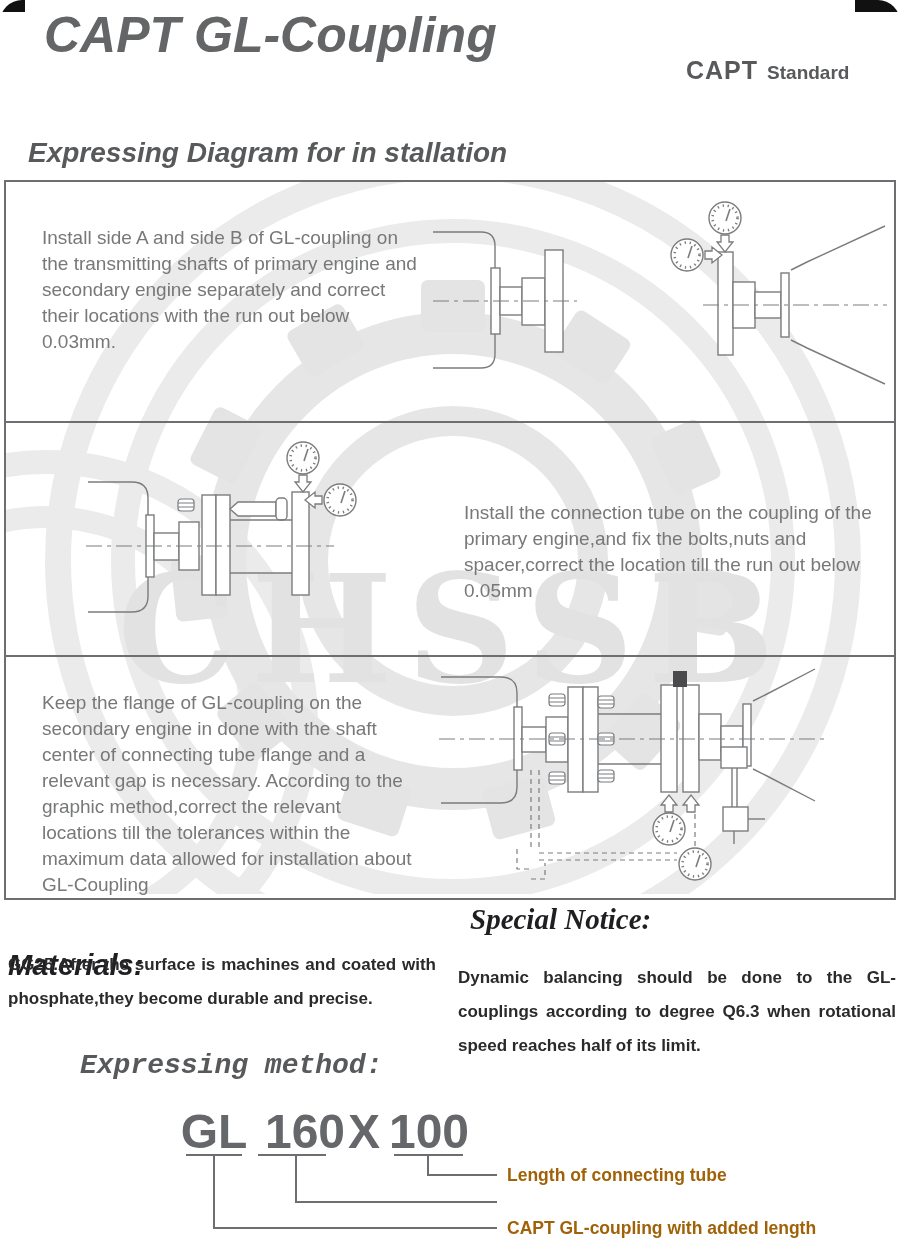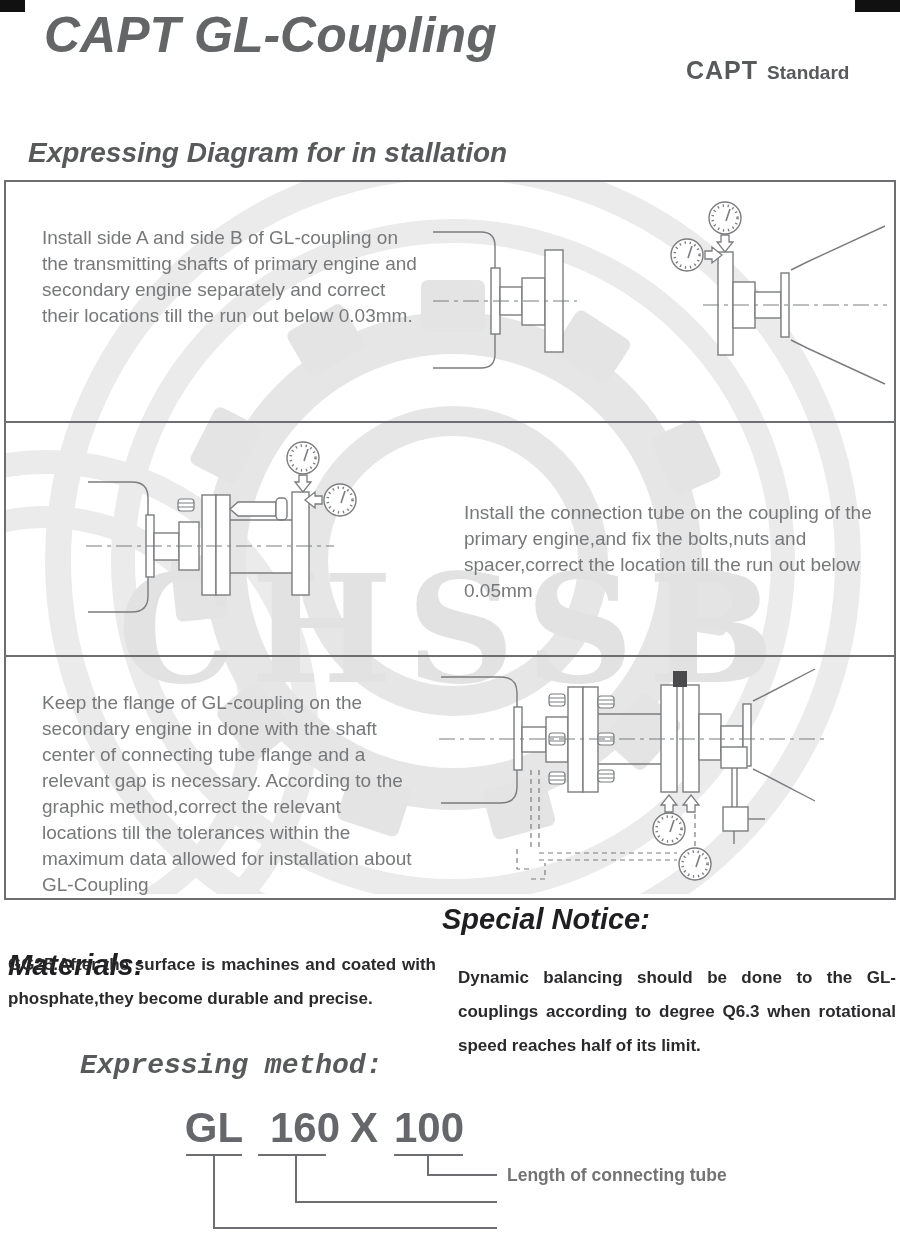--- a/index.html
+++ b/index.html
@@ -1,17 +1,17 @@
 <!DOCTYPE html>
 <html><head>
 <meta charset="utf-8">
 <style>
   html,body{margin:0;padding:0;background:#fff;}
   body{font-family:"Liberation Sans",sans-serif;-webkit-font-smoothing:antialiased;}
-  .page{position:relative;width:900px;height:1246px;background:#fff;overflow:hidden;}
+  .page{position:relative;width:900px;height:1246px;background:#fff;overflow:hidden;border-radius:22px;}
 
   .corner-mark{position:absolute;background:#111;height:12px;top:0;}
   .corner-mark.left{left:0;width:25px;}
   .corner-mark.right{right:0;width:45px;}
 
   .doc-title{position:absolute;left:44px;top:6px;font-size:50px;font-weight:bold;
     font-style:italic;color:#646567;letter-spacing:0px;white-space:nowrap;}
   .brand-line{position:absolute;left:686px;top:56px;white-space:nowrap;color:#58595b;}
   .brand-line .brand{font-size:25px;font-weight:bold;letter-spacing:1px;}
   .brand-line .brand-suffix{font-size:19px;font-weight:600;margin-left:9px;text-align:center;}
@@ -31,25 +31,25 @@
   .cline{stroke:#7b7c7f;stroke-width:1.2;fill:none;stroke-dasharray:16 5 4 5;}
   .dash{stroke:#7b7c7f;stroke-width:1.2;fill:none;stroke-dasharray:5 4;}
 
   .bottom-heading{position:absolute;font-size:29px;font-weight:bold;font-style:italic;
     color:#1f1f21;white-space:nowrap;}
   .bottom-body{position:absolute;font-size:17px;font-weight:bold;color:#2a2a2c;
     line-height:34px;text-align:justify;}
 
   .expr-heading{position:absolute;left:80px;top:1050px;font-size:28px;font-weight:bold;
     font-style:italic;color:#58595b;white-space:nowrap;font-family:Liberation Mono, monospace;}
-  .code-part{position:absolute;top:1104px;transform:translateX(-50%);font-size:42px;
+  .code-part{position:absolute;top:1104px;transform:translateX(-50%);font-size:48px;
     font-weight:bold;color:#66676a;white-space:nowrap;}
   .callout-svg{position:absolute;left:150px;top:1145px;width:750px;height:101px;}
   .callout-label{position:absolute;left:507px;font-size:17.5px;font-weight:bold;
-    color:#737373;white-space:nowrap;}
+    color:#a16207;white-space:nowrap;}
 </style>
 </head>
 <body>
 
 <div class="page">
 
   <div class="corner-mark left"></div>
   <div class="corner-mark right"></div>
 
   <div class="doc-title">CAPT GL-Coupling</div>
@@ -83,21 +83,21 @@
       </g>
       <circle cx="447" cy="379" r="140" fill="none" stroke="#e6e6e6" stroke-width="30"></circle>
     </g>
     <text x="447" y="500" text-anchor="middle" font-family="'DejaVu Serif',serif" font-weight="bold" font-size="150" letter-spacing="14" fill="#e2e2e2">CHSSB</text>
   </svg>
 
   <div class="main-box"></div>
   <div class="divider" style="top:421px;"></div>
   <div class="divider" style="top:655px;"></div>
 
-  <div class="step-text" style="left:42px;top:225px;width:382px;">Install side A and side B of GL-coupling on the transmitting shafts of primary engine and secondary engine separately and correct their locations till the run out below 0.03mm.</div>
+  <div class="step-text" style="left:42px;top:225px;width:382px;">Install side A and side B of GL-coupling on the transmitting shafts of primary engine and secondary engine separately and correct their locations with the run out below 0.03mm.</div>
 
   <svg class="diagram" style="left:425px;top:188px;" width="470" height="232" viewBox="0 0 470 232">
     <defs>
       <g id="dial">
         <circle cx="0" cy="0" r="16" fill="#fff" stroke="#7b7c7f" stroke-width="1.4"></circle>
         <circle cx="0" cy="0" r="12.5" fill="none" stroke="#7b7c7f" stroke-width="2.6" stroke-dasharray="1.3 3.8"></circle>
         <line x1="1" y1="3" x2="5" y2="-9" stroke="#7b7c7f" stroke-width="1.6"></line>
       </g>
       <g id="arrowD">
         <polygon points="-4,0 4,0 4,7 8,7 0,17 -8,7 -4,7" fill="#fff" stroke="#7b7c7f" stroke-width="1.3"></polygon>
@@ -207,21 +207,21 @@
       <line class="dash" x1="106" y1="113" x2="106" y2="192"></line>
       <line class="dash" x1="106" y1="196" x2="244" y2="196"></line>
       <line class="dash" x1="106" y1="203" x2="244" y2="203"></line>
       <path class="dash" d="M 84 192 L 84 212 L 98 212 M 98 222 L 112 222 L 112 206"></path>
     </g>
   </svg>
 
   <div class="bottom-heading" style="left:8px;top:903px;margin-top:46px;">Materials:</div>
   <div class="bottom-body" style="left:8px;top:948px;width:428px;">GG25.After the surface is machines and coated with phosphate,they become durable and precise.</div>
 
-  <div class="bottom-heading" style="left:442px;top:903px;">Special Notice:</div>
+  <div class="bottom-heading" style="left:470px;top:903px;font-family:Liberation Serif, serif;">Special Notice:</div>
   <div class="bottom-body" style="left:458px;top:948px;width:438px;margin-top:13px;">Dynamic balancing should be done to the GL-couplings according to degree Q6.3 when rotational speed reaches half of its limit.</div>
 
   <div class="expr-heading">Expressing method:</div>
 
   <span class="code-part" style="left:214px;">GL</span>
   <span class="code-part" style="left:305px;">160</span>
   <span class="code-part" style="left:364px;">X</span>
   <span class="code-part" style="left:429px;">100</span>
 
   <svg class="callout-svg" viewBox="0 0 750 101">
@@ -229,14 +229,15 @@
       <line x1="36" y1="10" x2="92" y2="10"></line>
       <line x1="108" y1="10" x2="176" y2="10"></line>
       <line x1="244" y1="10" x2="313" y2="10"></line>
       <path d="M 64 10 L 64 83 L 347 83"></path>
       <path d="M 146 10 L 146 57 L 347 57"></path>
       <path d="M 278 10 L 278 30 L 347 30"></path>
     </g>
   </svg>
 
   <div class="callout-label" style="top:1165px;">Length of connecting tube</div>
+  <div class="callout-label" style="top:1218px;">CAPT GL-coupling with added length</div>
 
 </div>
 
 </body></html>

